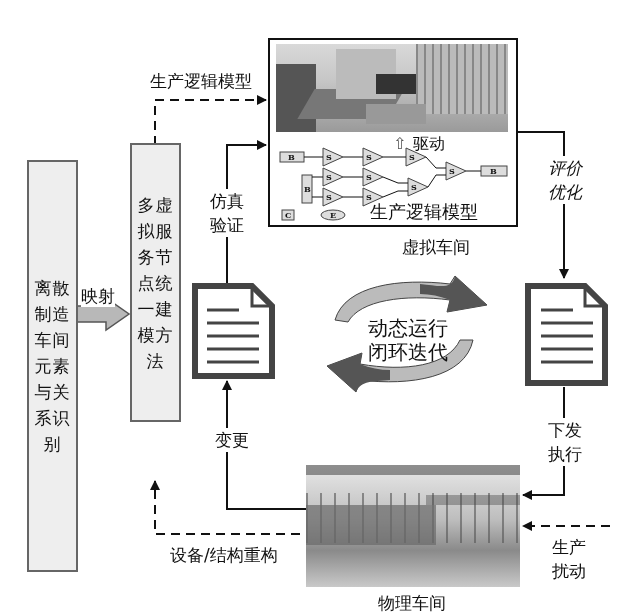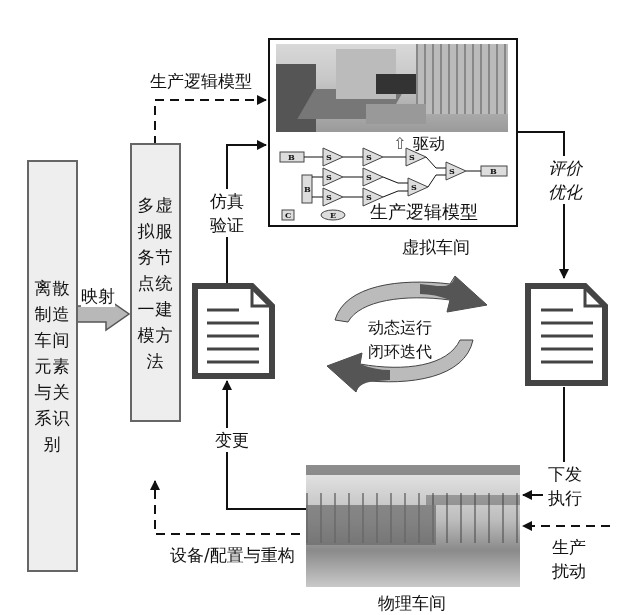--- a/index.html
+++ b/index.html
@@ -132,35 +132,35 @@
   </svg>
   <div class="abs" style="left:100px;top:160px;font-size:18px;">生产逻辑模型</div>
 </div>
 <div class="lbl" style="left:354px;top:236px;margin-left:48px;">虚拟车间</div>
 
 <div class="lbl2" style="left:543px;top:156px;width:44px;font-style:italic;">
   <div>评价</div>
   <div>优化</div>
 </div>
 
-<div class="abs" style="left:368px;top:316px;font-size:16px;line-height:24px;text-align:center;">
+<div class="abs" style="left:368px;top:316px;font-size:20px;line-height:24px;text-align:center;">
   <div>动态运行</div>
   <div>闭环迭代</div>
 </div>
 
-<div class="lbl2" style="left:543px;top:418px;width:44px;margin-top:44px;">
+<div class="lbl2" style="left:543px;top:418px;width:44px;">
   <div>下发</div>
   <div>执行</div>
 </div>
 
 <div class="lbl2" style="left:187px;top:428px;width:90px;">
   <div>变更</div>
 </div>
 
-<div class="lbl" style="left:170px;top:544px;">设备/配置与重构</div>
+<div class="lbl" style="left:170px;top:544px;">设备/结构重构</div>
 
 <div class="lbl2" style="left:547px;top:535px;width:44px;">
   <div>生产</div>
   <div>扰动</div>
 </div>
 
 <div class="photo">
   <div class="abs" style="left:0;top:28px;width:214px;height:50px;background:repeating-linear-gradient(90deg,#555 0 2px,transparent 2px 14px);opacity:.6;"></div>
   <div class="abs" style="left:0;top:40px;width:130px;height:40px;background:#6a6a6a;opacity:.7;"></div>
   <div class="abs" style="left:0;top:0;width:214px;height:10px;background:#333;opacity:.5;"></div>

